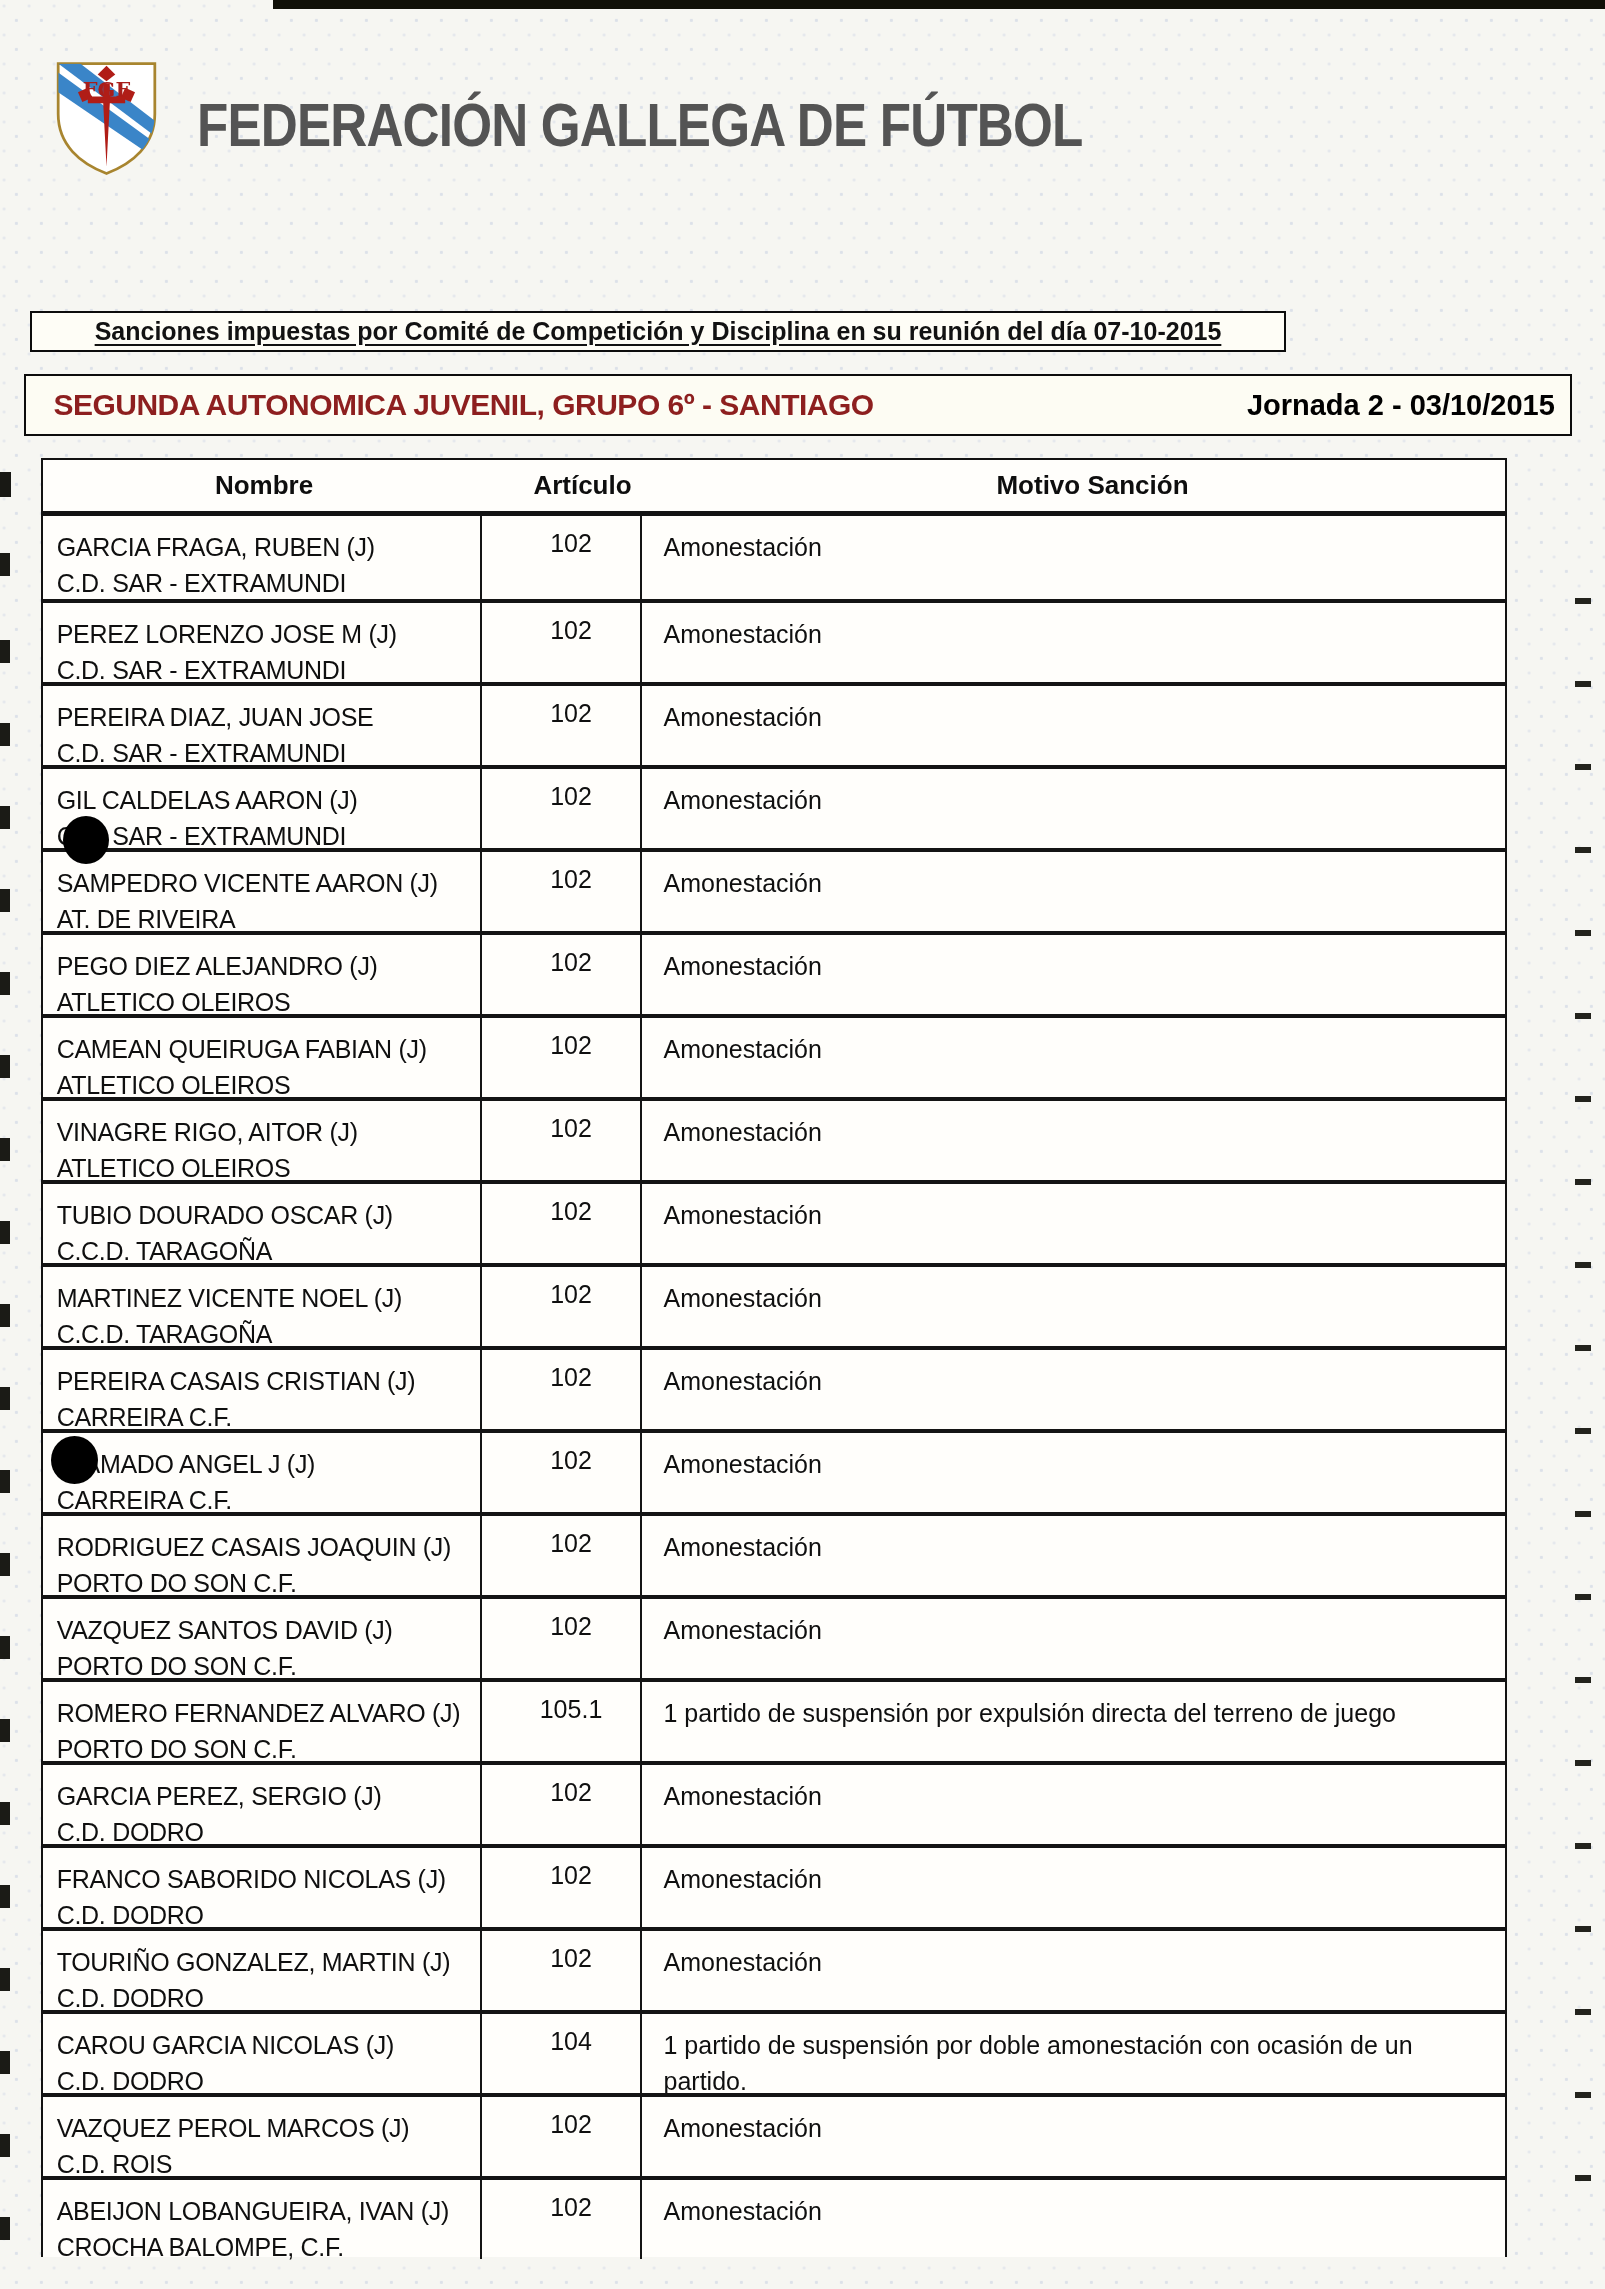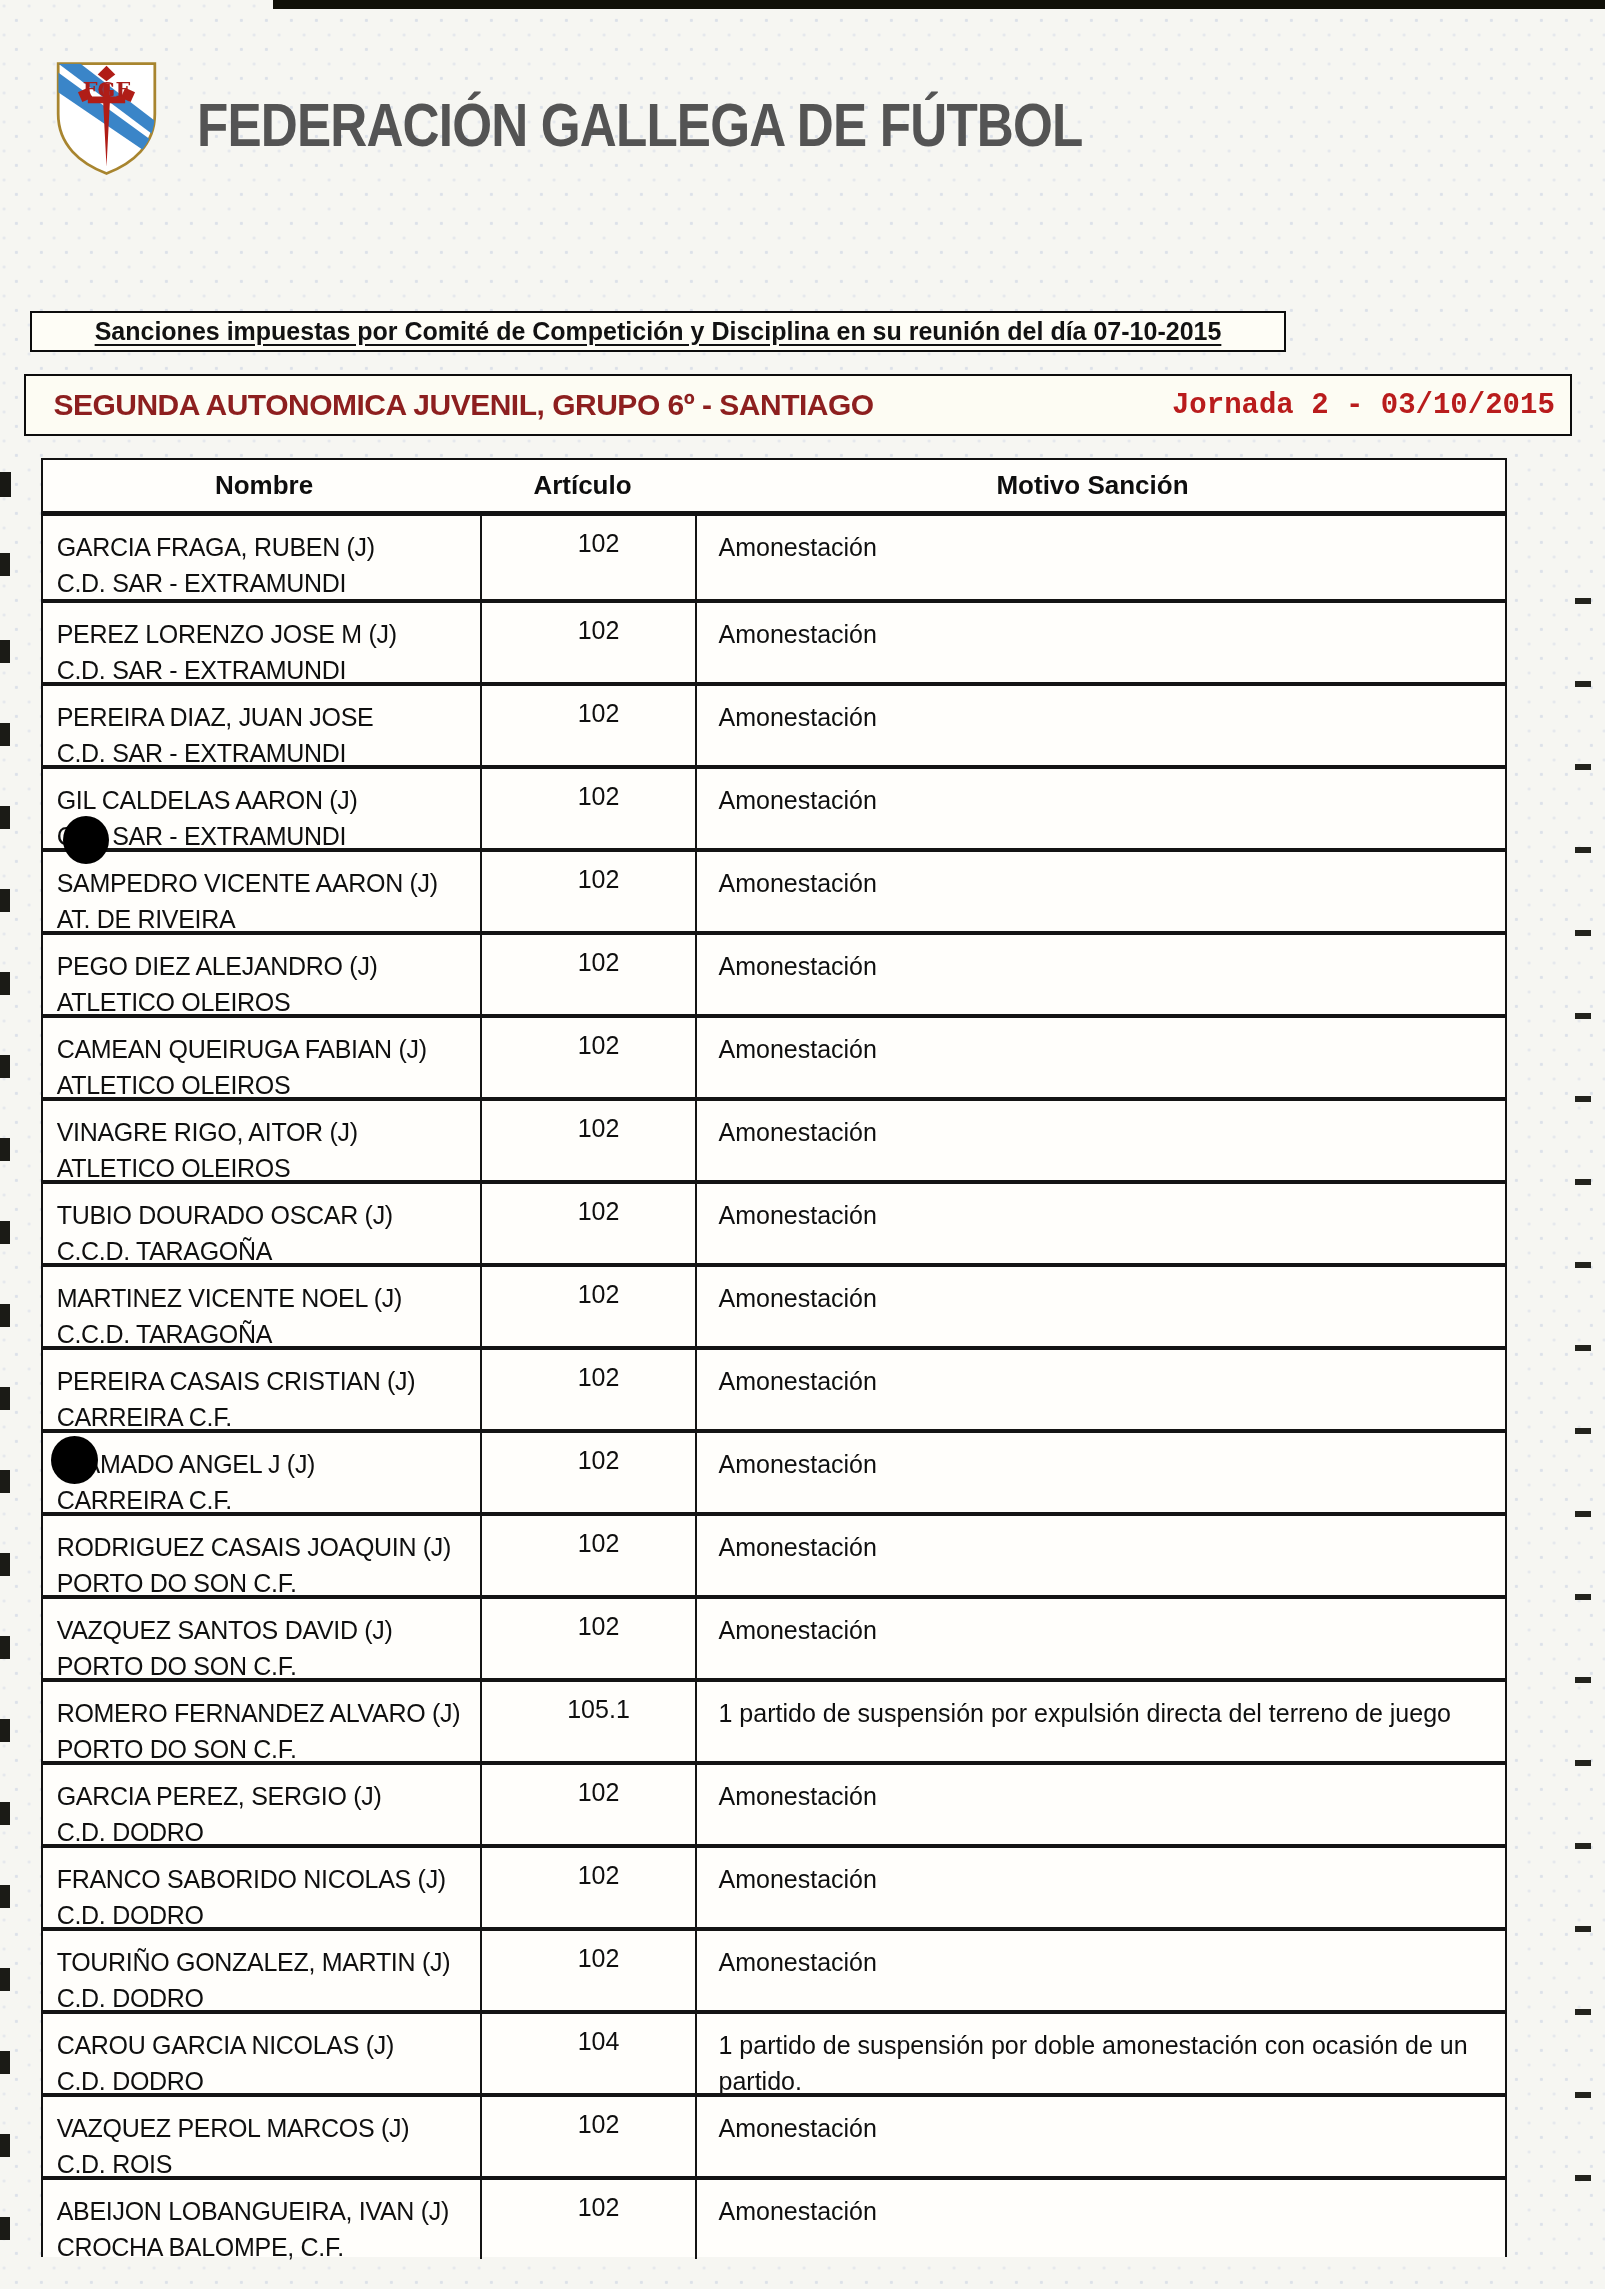--- a/index.html
+++ b/index.html
@@ -41,21 +41,21 @@
   }
 
   
   .comp-bar {
     position:absolute; left:24.4px; top:374px; width:1548px; height:62px;
     background:#fdfcf3; border:2.9px solid #0c0c0c;
     display:flex; align-items:center; justify-content:space-between;
     padding:0 15.6px 0 27px;
   }
   .comp-left  { font-size:30px; font-weight:bold; color:#8d1f1f; letter-spacing:-0.5px; white-space:nowrap; }
-  .comp-right { font-size:29px; font-weight:bold; color:#b91c1c; white-space:nowrap;font-family:Liberation Mono, monospace; }
+  .comp-right { font-size:29px; font-weight:bold; color:#000000; white-space:nowrap; }
 
   
   .stable {
     position:absolute; left:41px; top:458px; width:1466px; height:1799px;
     background:#fffefb; border:2.9px solid #121212; border-bottom:none;
   }
   .thead {
     height:56px; border-bottom:5.9px solid #131313;
     display:flex; align-items:center;
     font-weight:bold; font-size:26px; color:#0e0e0e;
@@ -74,21 +74,21 @@
     width:10.7px; height:23.4px; background:#1b1b16;
   }
   .trow::after {   
     content:""; position:absolute; right:-86px; top:-4.9px;
     width:15.6px; height:5.9px; background:#23231d;
   }
   .trow:first-child::after { display:none; }
   .cell { padding-top:12.7px; color:#0f0f0f; }
   .c-name { width:439px; border-right:2.9px solid #141414; padding-left:13.7px; padding-right:7.8px; }
   .player, .club { font-size:25px; line-height:36px; letter-spacing:-0.3px; white-space:nowrap; }
-  .c-art  { width:215px; border-right:2.9px solid #141414; text-align:center; font-size:25px;padding-left:20px; }
+  .c-art  { width:160px; border-right:2.9px solid #141414; text-align:center; font-size:25px;padding-left:20px; }
   .c-mot  { flex:1; padding-left:21.5px; padding-right:25px; font-size:25px; line-height:36px; }
 
   
   .dot { position:absolute; background:#000; border-radius:50%; z-index:2; }
   .dot.club-start { left:19.5px; top:47px; width:46px; height:48px; }
   .dot.name-start { left:7.8px;  top:2.9px;  width:47px; height:48px; }
 </style>
 </head>
 <body>
 

